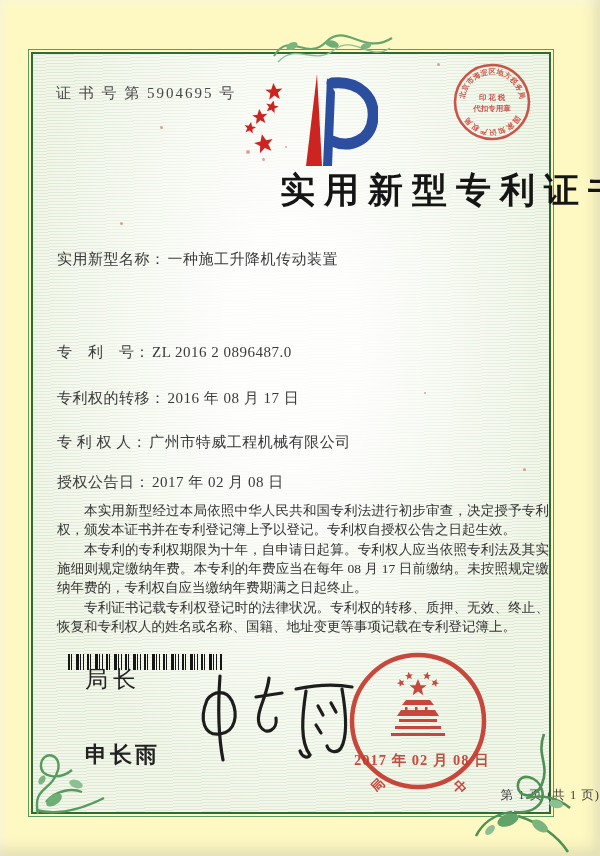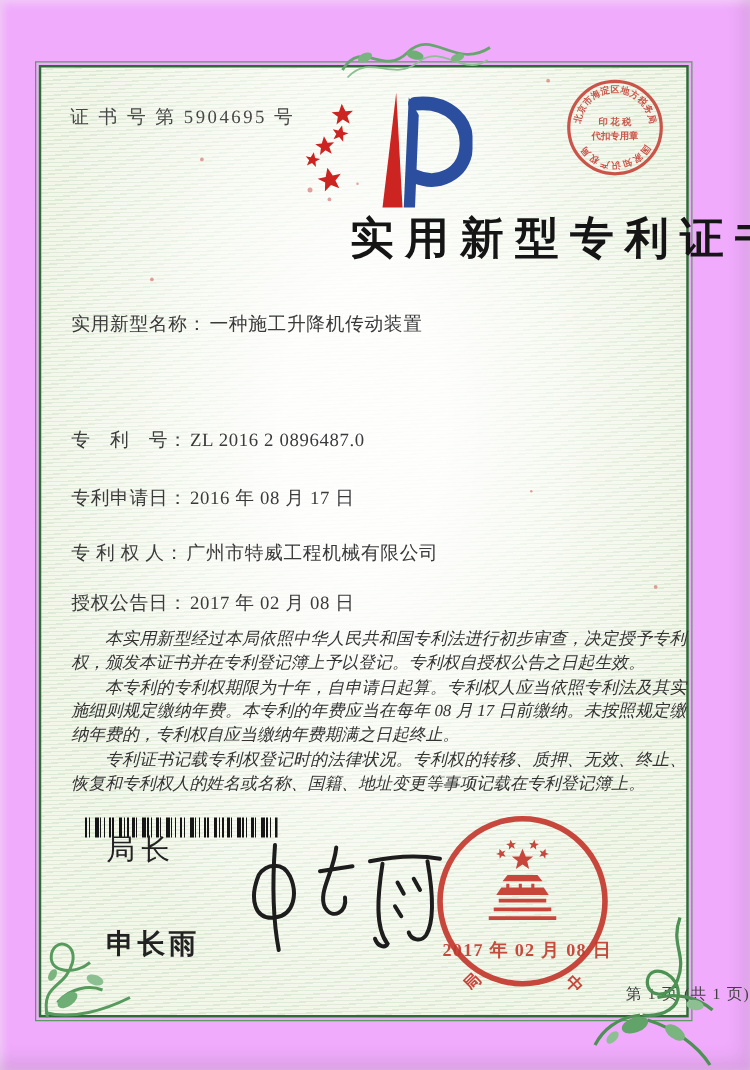--- a/index.html
+++ b/index.html
@@ -1,18 +1,18 @@
 <!DOCTYPE html>
 <html><head>
 <meta charset="utf-8">
 <style>
   html,body{margin:0;padding:0;background:#e8e4d8;}
   .page{
     position:relative;width:600px;height:856px;margin:0 auto;
-    background:#f0abfc;
+    background:#fef9c3;
     font-family:"Liberation Serif","DejaVu Serif",serif;
     overflow:hidden;
     box-shadow:inset -5px -7px 14px rgba(90,90,80,.16), inset 2px 2px 8px rgba(255,255,255,.5);
   }
   
   .cert-bg{
     position:absolute;left:31px;top:52px;width:520px;height:762px;
     background-color:#f3f7ea;
     background-image:
       radial-gradient(ellipse at 50% 38%, rgba(255,255,255,.9) 18%, rgba(255,255,255,0) 72%),
@@ -22,21 +22,21 @@
   .frame-inner{position:absolute;left:2px;top:2px;right:2px;bottom:2px;border:2px solid #2d6b37;}
   .abs{position:absolute;}
   .cert-number{left:56px;top:84px;font-size:15px;letter-spacing:2px;color:#474747;}
   .title{left:0;top:167px;width:100%;text-align:right;font-size:35px;font-weight:700;
          letter-spacing:9px;color:#151515;padding-left:32px;}
   .field-row{left:57px;font-size:15px;color:#3a3a3a;letter-spacing:.5px;white-space:nowrap;text-align:center;}
   .f0{top:250px}.f1{top:297px}.f2{top:343px}.f3{top:389px}.f4{top:433px}.f5{top:473px}
   .flabel{margin-right:2px;}
   .body-text{left:57px;top:501px;width:492px;font-size:13.5px;line-height:19px;
              text-align:justify;color:#333;}
-  .body-text p{margin:0 0 1px 0;text-indent:2em;font-style:italic;}
+  .body-text p{margin:0 0 1px 0;text-indent:2em;}
   .barcode{left:68px;top:654px;width:154px;height:16px;
     background:repeating-linear-gradient(90deg,
       #161616 0 2px, transparent 2px 3px,
       #161616 3px 4px, transparent 4px 8px,
       #161616 8px 11px, transparent 11px 12px,
       #161616 12px 13px, transparent 13px 15px,
       #161616 15px 16px, transparent 16px 19px);
   }
   .sig-title{left:85px;top:664px;font-size:23px;letter-spacing:5px;color:#222;}
   .sig-name{left:85px;top:740px;font-size:22px;letter-spacing:3px;color:#222;font-weight:bold;}
@@ -84,21 +84,21 @@
 
   <div class="title abs">实用新型专利证书</div>
 
   <div class="field-row abs f0">
     <span class="flabel">实用新型名称：</span><span>一种施工升降机传动装置</span>
   </div>
   <div class="field-row abs f2">
     <span class="flabel">专　利　号：</span><span>ZL 2016 2 0896487.0</span>
   </div>
   <div class="field-row abs f3">
-    <span class="flabel">专利申请日：</span><span>2016 年 08 月 17 日</span>
+    <span class="flabel">专利权的转移：</span><span>2016 年 08 月 17 日</span>
   </div>
   <div class="field-row abs f4">
     <span class="flabel">专 利 权 人：</span><span>广州市特威工程机械有限公司</span>
   </div>
   <div class="field-row abs f5">
     <span class="flabel">授权公告日：</span><span>2017 年 02 月 08 日</span>
   </div>
 
   <div class="body-text abs">
     <p>本实用新型经过本局依照中华人民共和国专利法进行初步审查，决定授予专利权，颁发本证书并在专利登记簿上予以登记。专利权自授权公告之日起生效。</p>

